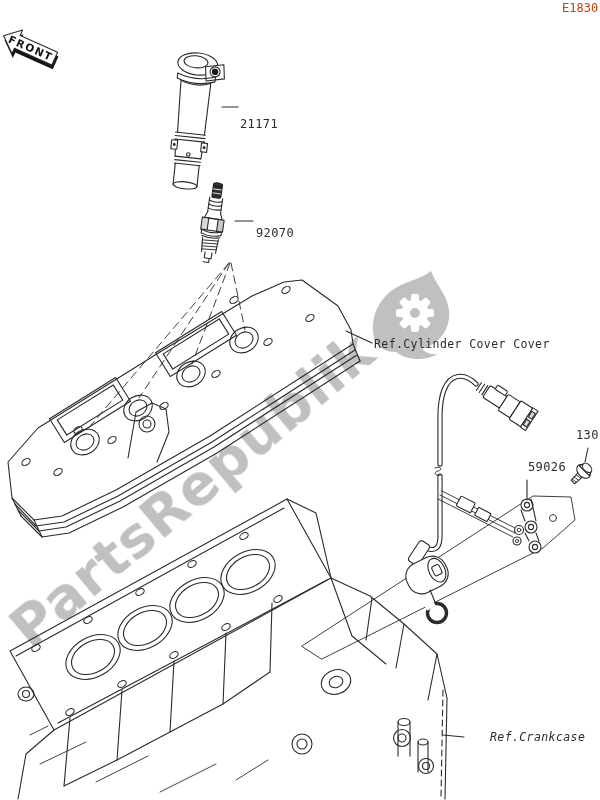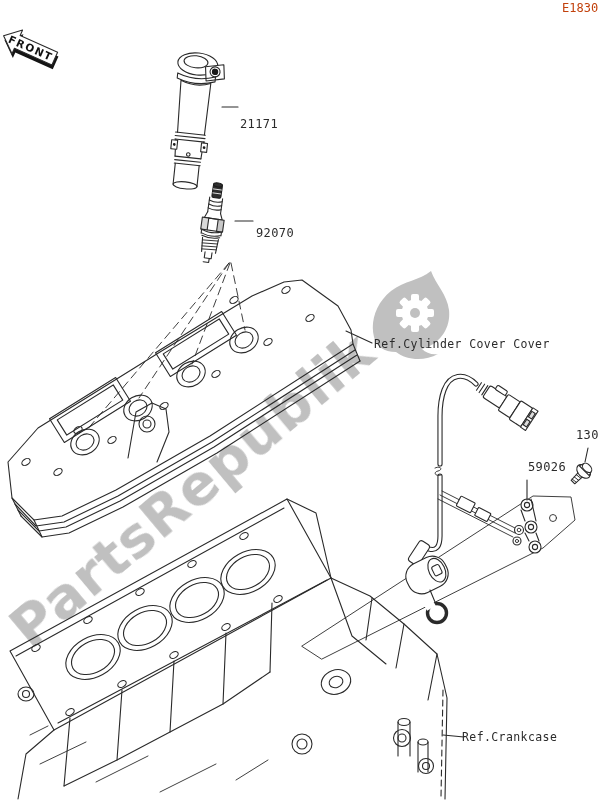--- a/index.html
+++ b/index.html
@@ -241,15 +241,15 @@
     <line x1="443" y1="735" x2="464" y2="737"></line>
   </g>
 </svg>
 
 <div class="code" style="left:562px;top:1px;">E1830</div>
 <div class="label" style="left:240px;top:117px;">21171</div>
 <div class="label" style="left:256px;top:226px;">92070</div>
 <div class="label ref" style="left:374px;top:337px;">Ref.Cylinder Cover Cover</div>
 <div class="label" style="left:508px;top:460px;margin-left:20px;">59026</div>
 <div class="label" style="left:576px;top:428px;text-align:center;">130</div>
-<div class="label ref" style="left:462px;top:730px;">Ref.Crankcase</div>
+<div class="label ref" style="left:490px;top:730px;font-style:italic;">Ref.Crankcase</div>
 
 </div>
 
 </body></html>

